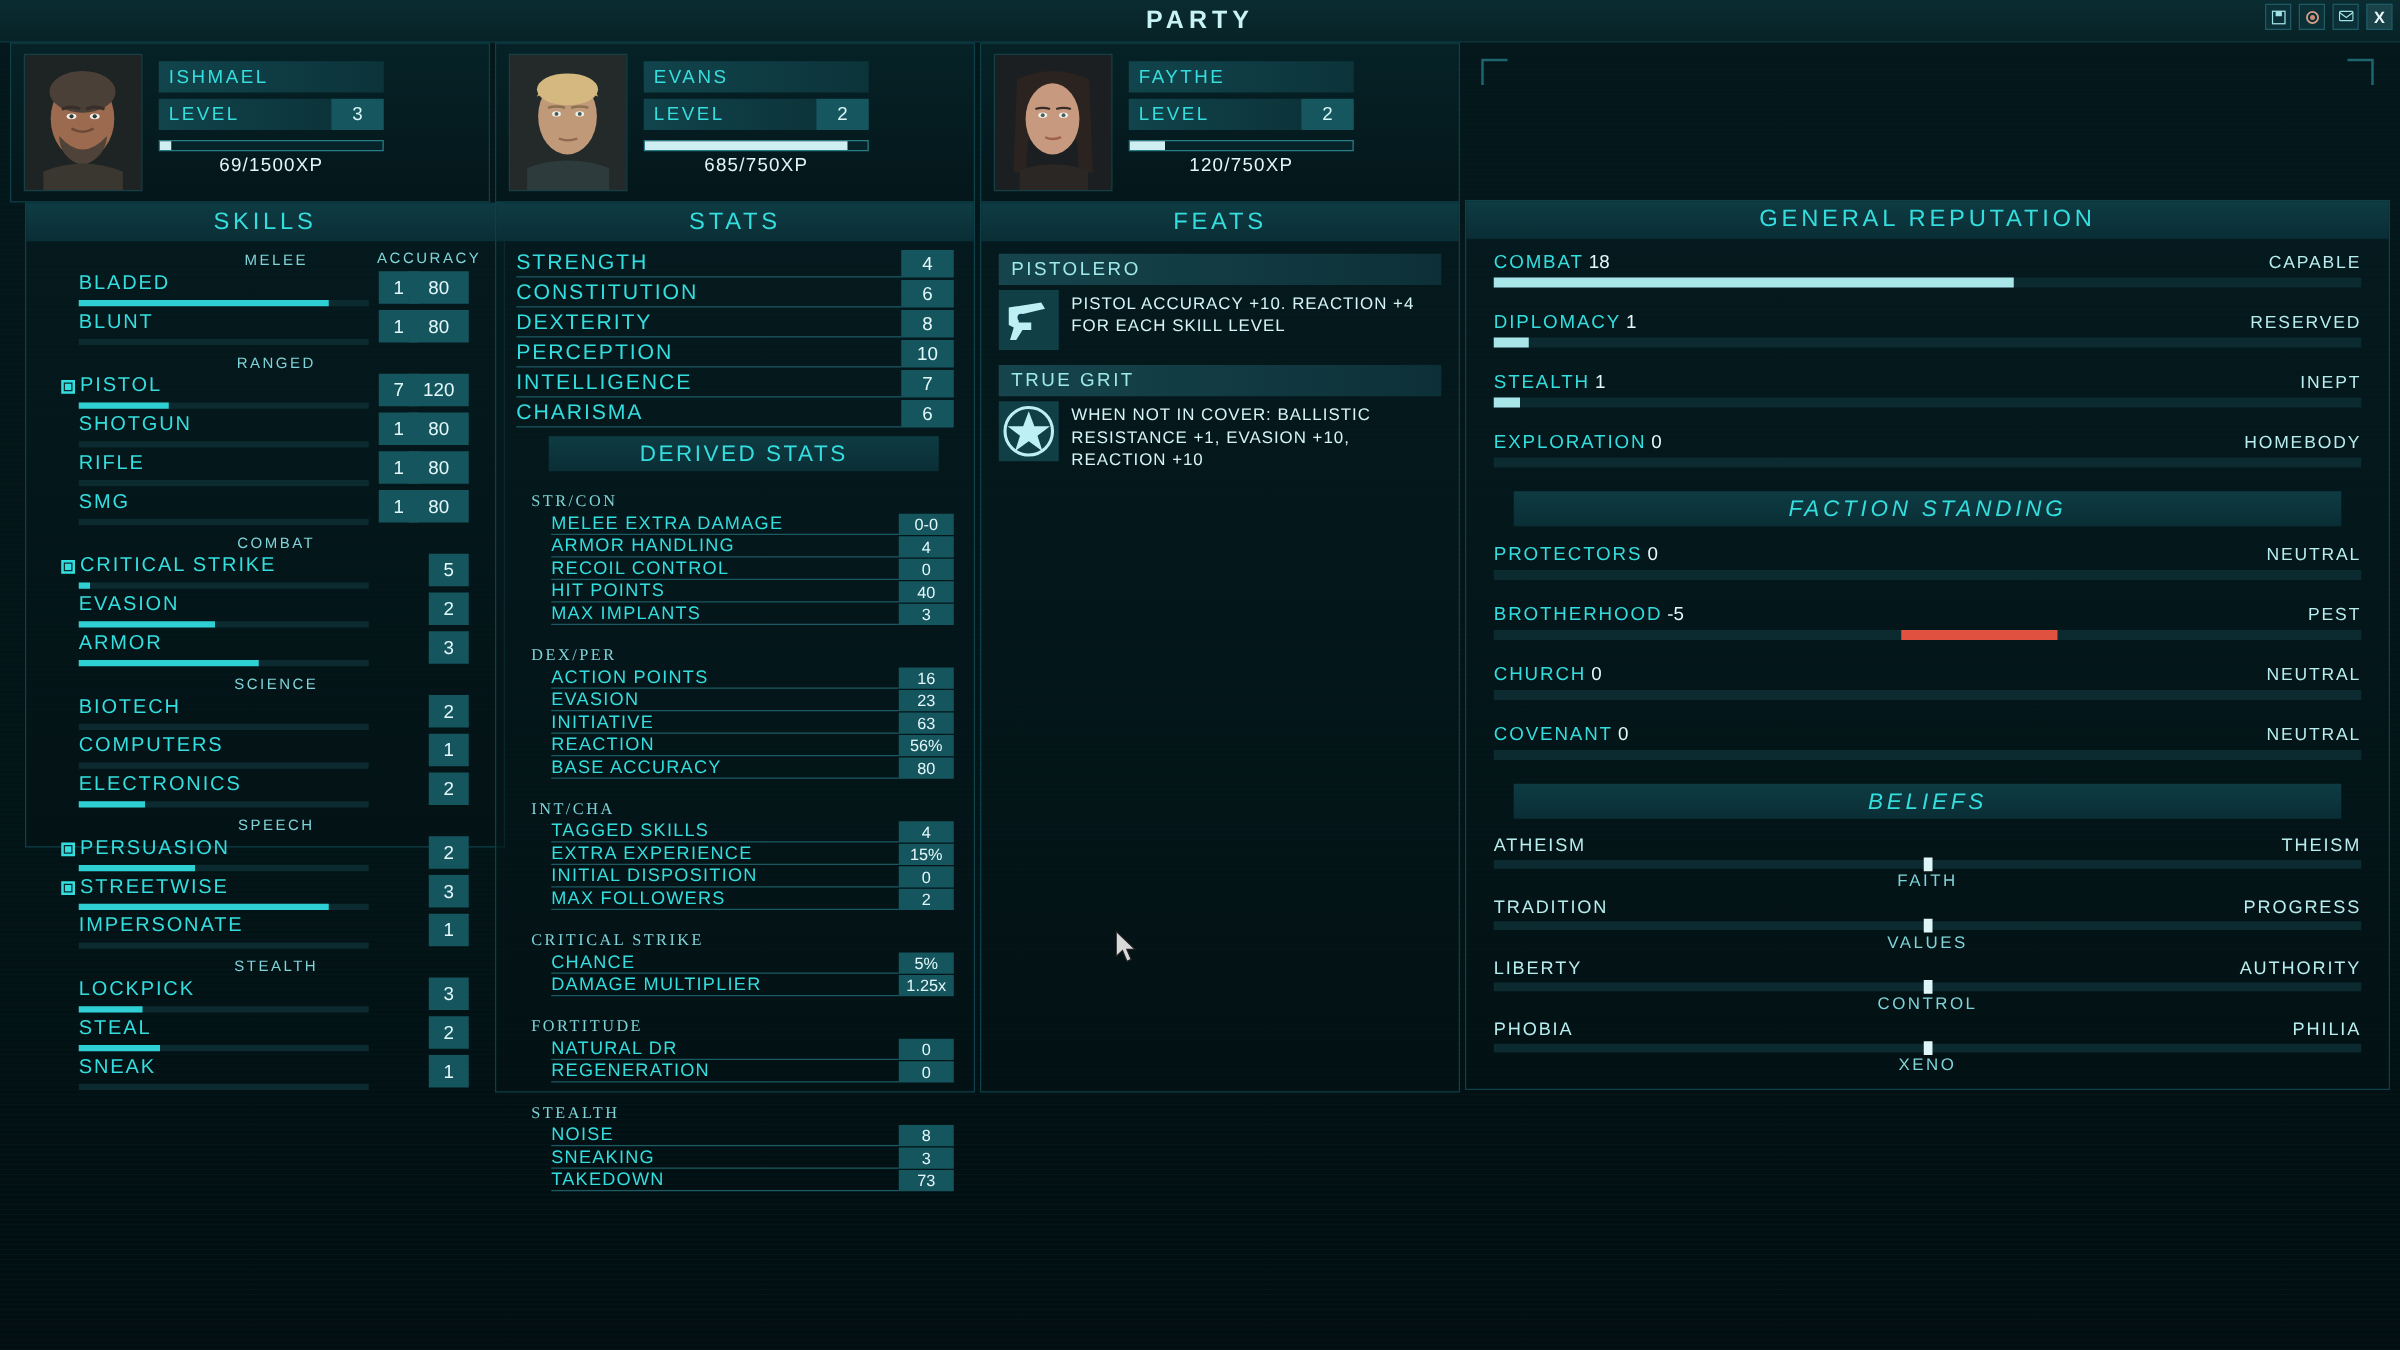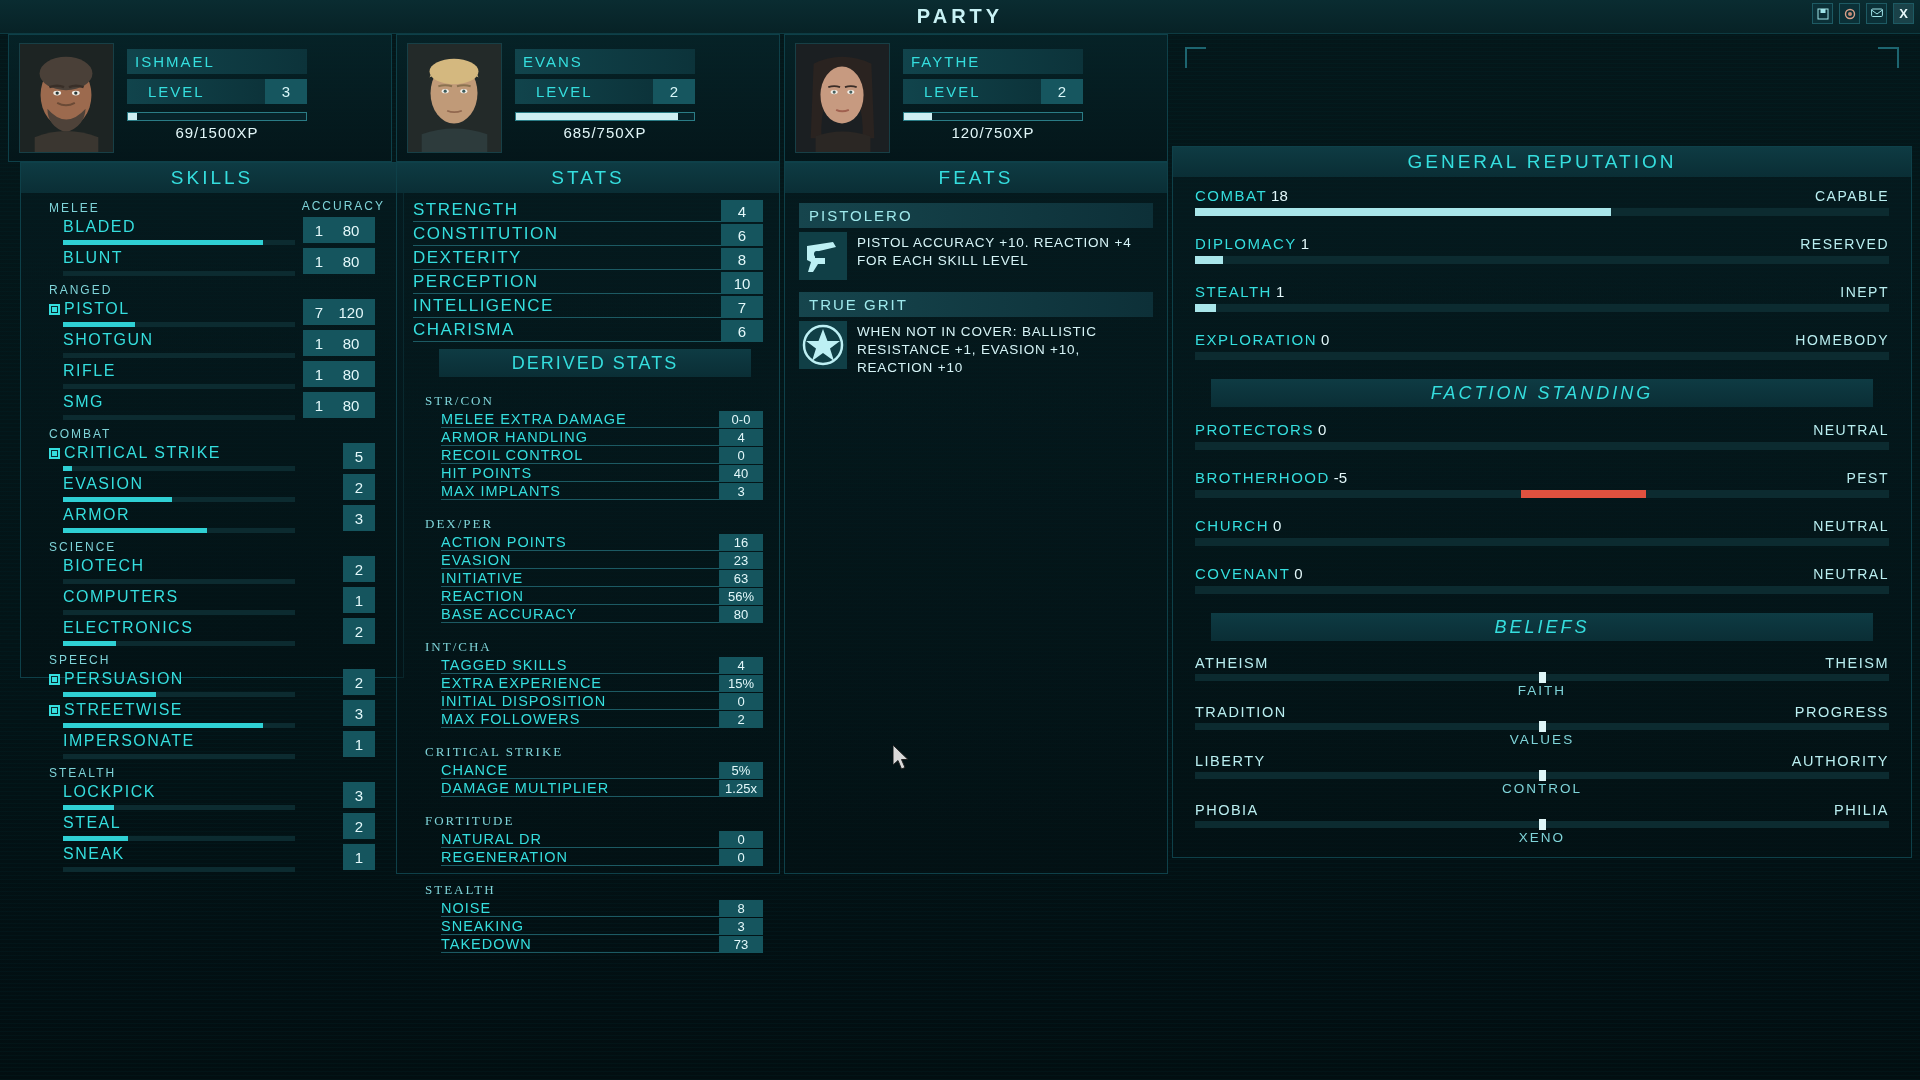--- a/index.html
+++ b/index.html
@@ -51,21 +51,21 @@
   }
   .portrait .face { width: 100%; height: 100%; }
   .cinfo { position: absolute; left: 118px; top: 14px; width: 180px; }
   .cname-box {
     background: linear-gradient(90deg,#11444c,#0c333a);
     padding: 4px 8px; font-size: 15px; letter-spacing: 2px; color: #35dede;
   }
   .clevel-row { display: flex; margin-top: 5px; }
   .clevel-lbl {
     flex: 1; background: linear-gradient(90deg,#11444c,#0c333a);
-    padding: 4px 21px; font-size: 15px; letter-spacing: 2px; color: #35dede;
+    padding: 4px 8px; font-size: 15px; letter-spacing: 2px; color: #35dede;
   }
   .clevel-val {
     width: 42px; background: #16565f; text-align: center;
     padding: 4px 0; font-size: 15px; color: #d8f6f8;
   }
   .xpbar {
     margin-top: 8px; height: 9px; border: 1px solid #2a7c86; background: #07232a;
     position: relative;
   }
   .xpbar-fill { position: absolute; left: 0; top: 0; bottom: 0; background: #cfeef2; }
@@ -78,21 +78,21 @@
   .panel {
     position: absolute; border: 1px solid #0e4049;
     background: linear-gradient(180deg, rgba(5,28,33,0.6), rgba(3,17,20,0.6));
   }
   .panel-title {
     height: 30px; background: linear-gradient(180deg,#0e3b43,#0a2e35);
     display: flex; align-items: center; justify-content: center;
     font-size: 19px; letter-spacing: 3px; color: #35dede;
   }
   .subhdr {
-    font-size: 12px; letter-spacing: 2px; color: #7fd4d9; padding: 4px 0 2px 18px;
+    font-size: 12px; letter-spacing: 2px; color: #7fd4d9; padding: 4px 0 2px 18px; text-align: center;
   }
 
   
   .skills-body { padding: 4px 10px 0 10px; position: relative; }
   .acc-hdr {
     position: absolute; right: 18px; top: 6px;
     font-size: 12px; letter-spacing: 2px; color: #7fd4d9;
   }
   .skill-row { position: relative; height: 31px; margin-left: 18px; }
   .skill-name {
@@ -674,21 +674,21 @@
               <polygon points="21,5 25.5,17 38,17 28,24.5 32,37 21,29 10,37 14,24.5 4,17 16.5,17" fill="#bdf0f4"></polygon>
             </svg>
           </div>
           <div class="feat-desc">WHEN NOT IN COVER: BALLISTIC RESISTANCE +1, EVASION +10, REACTION +10</div>
         </div>
       </div>
 
     </div>
   </div>
 
-  <div class="panel" style="left:1172px; top:146px; width:740px; height:712px;">
+  <div class="panel" style="left:1172px; top:160px; width:740px; height:712px;">
     <div class="panel-title">GENERAL REPUTATION</div>
     <div class="rep-body">
       <div id="rep-list">
           <div class="rep-row">
             <div class="rep-top">
               <div><span class="rep-name">COMBAT</span><span class="rep-num">18</span></div>
               <div class="rep-status">CAPABLE</div>
             </div>
             <div class="rep-bar">
               <div class="f" style="left: 0px; width: 60%;"></div>

